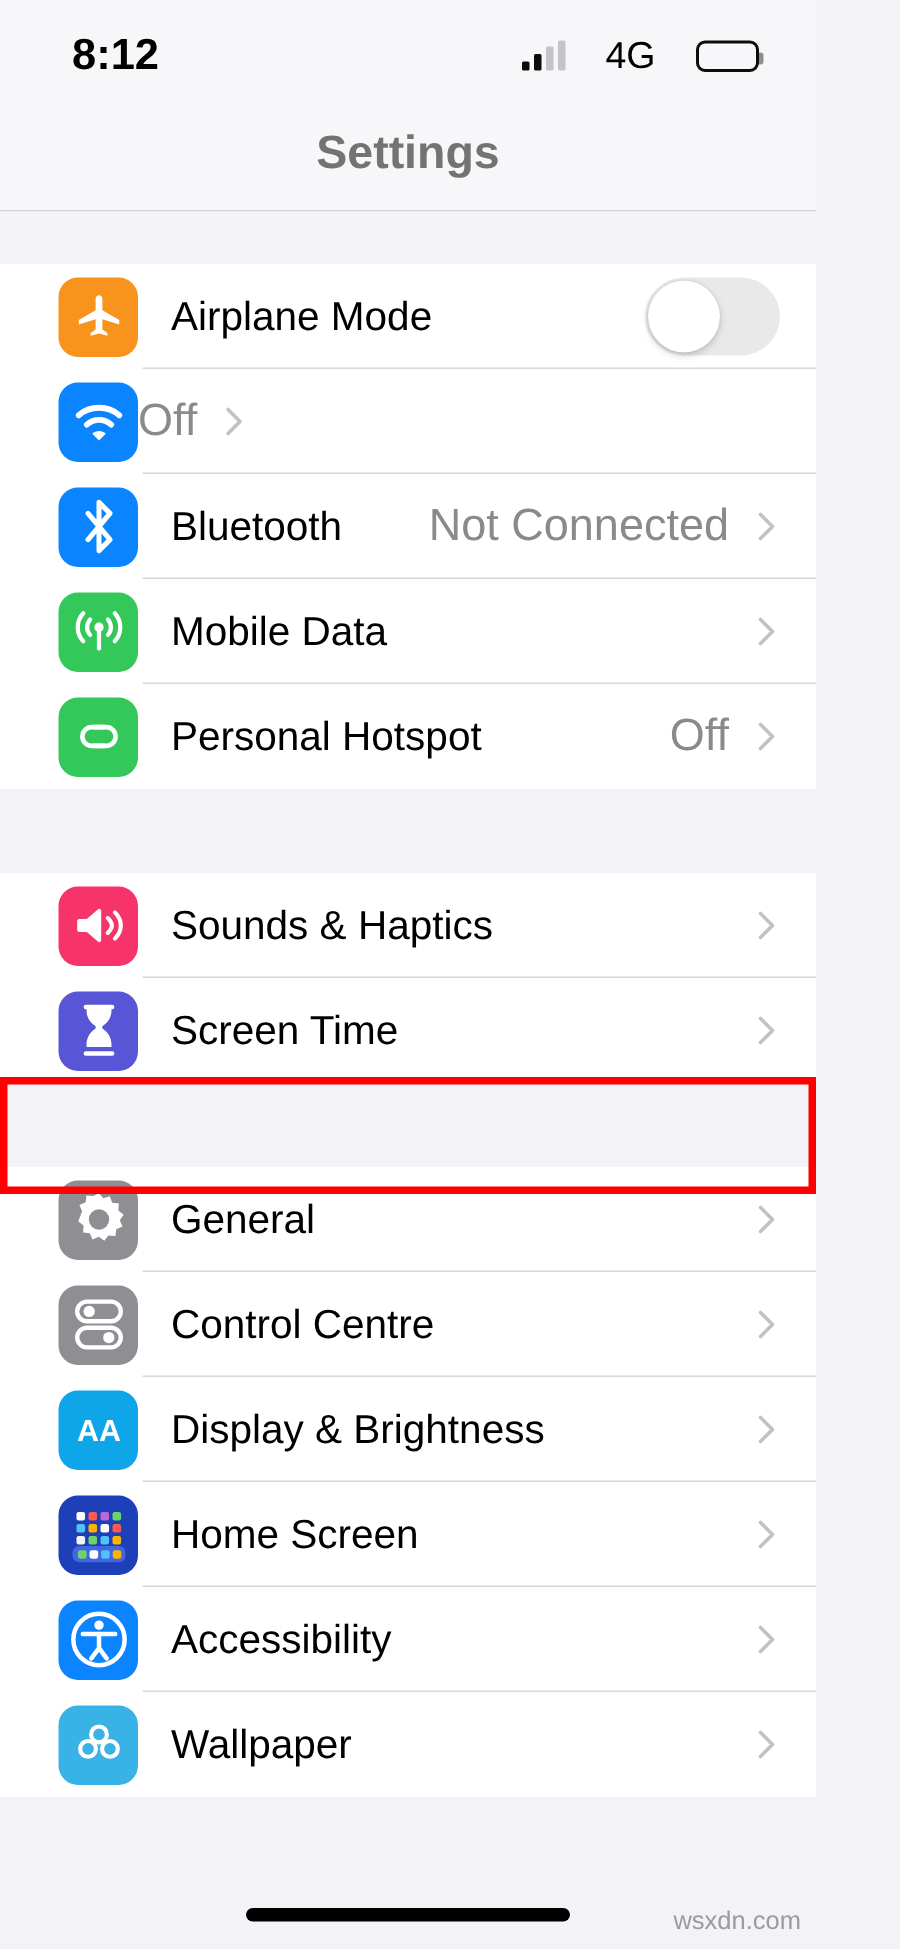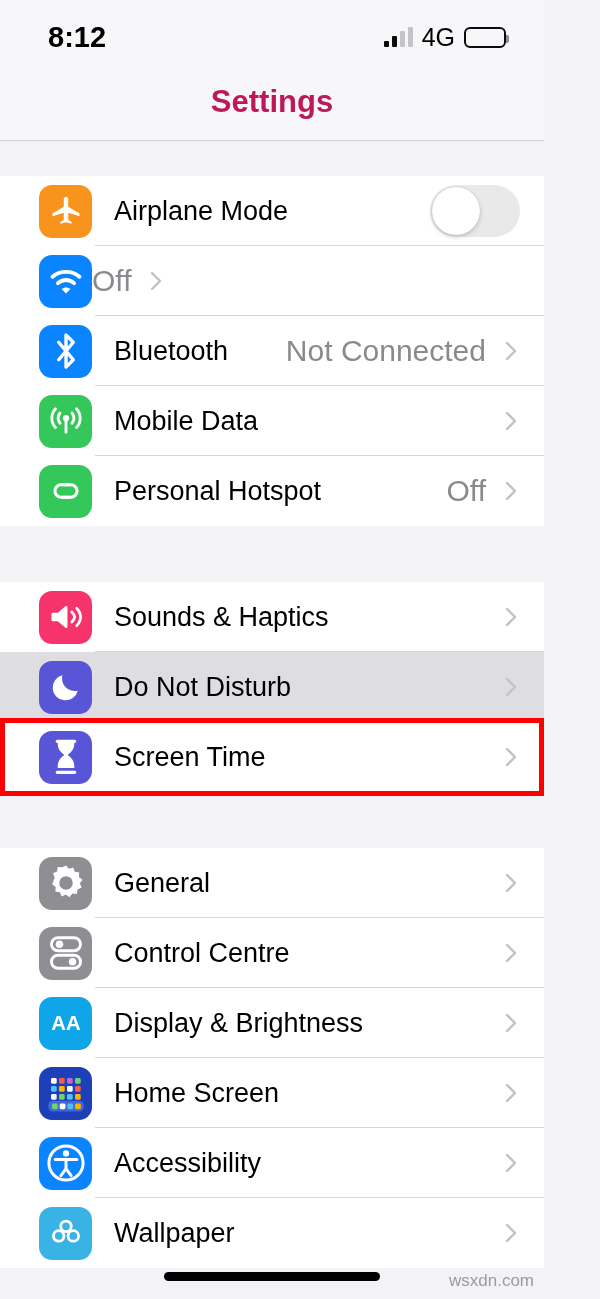--- a/index.html
+++ b/index.html
@@ -24,21 +24,21 @@
     background: #f7f7f9;
     display: flex; align-items: center;
     justify-content: space-between;
     padding: 0 38px 0 48px;
   }
   .sb-time {
     font-size: 29px; font-weight: bold; color: #000;
     letter-spacing: 0px;
     margin-top: 6px;
   }
-  .sb-right { display: flex; align-items: center; gap: 9px; margin-top: 6px; }
+  .sb-right { display: flex; align-items: center; gap: 27px; margin-top: 6px; }
   .bars { display: flex; align-items: flex-end; gap: 3px; height: 20px; }
   .bars i { display:block; width: 5px; border-radius: 1px; background: #0b0b0b; }
   .bars i.b1 { height: 6px; }
   .bars i.b2 { height: 11px; }
   .bars i.b3 { height: 16px; background:#c4c4c6; }
   .bars i.b4 { height: 20px; background:#c4c4c6; }
   .sb-net { font-size: 25px; font-weight: 500; color:#000; line-height:1; }
   .batt {
     position: relative; width: 42px; height: 21px;
     border: 2px solid #0c0c0c; border-radius: 6px;
@@ -51,21 +51,21 @@
   .batt .lvl { height: 100%; background:#0c0c0c; border-radius: 2.5px; }
 
   
   .navbar {
     height: 73px;
     background: #f7f7f9;
     display: flex; align-items: flex-start; justify-content: center;
     border-bottom: 1px solid #d3d3d7;
   }
   .navbar .title {
-    font-size: 31px; font-weight: bold; color:#be185d;
+    font-size: 31px; font-weight: bold; color:#737373;
     margin-top: 16px;
   }
 
   
   .gap { background:#f2f2f7; }
   .group { background:#fff; position: relative; }
   .row {
     position: relative;
     display: flex; align-items: center;
     height: 70px;
@@ -249,34 +249,20 @@
       <div class="group">
         <div class="row">
           <div class="icon" style="background: rgb(246, 51, 107);">
             <svg width="38" height="32" viewBox="0 0 26 22">
         <path fill="white" d="M4 8h3.4L12.6 3.6c.6-.5 1.4-.1 1.4.7v13.4c0 .8-.8 1.2-1.4.7L7.4 14H4c-.6 0-1-.4-1-1V9c0-.6.4-1 1-1z"></path>
         <path fill="none" stroke="white" stroke-width="1.9" stroke-linecap="round" d="M17 7.6c1.2 1.2 1.9 2.7 1.9 3.4s-.7 2.2-1.9 3.4"></path>
         <path fill="none" stroke="white" stroke-width="1.9" stroke-linecap="round" d="M20.3 5c1.8 1.8 2.7 4 2.7 6s-.9 4.2-2.7 6"></path>
             </svg>
           </div>
           <div class="label">Sounds &amp; Haptics</div>
-          <div class="chev">
-            <svg width="22" height="22" viewBox="0 0 14 22">
-              <path fill="none" stroke="#c2c2c6" stroke-width="2.4" stroke-linecap="round" stroke-linejoin="round" d="M3 3l8 8-8 8"></path>
-            </svg>
-          </div>
-          <div class="sep"></div>
-        </div>
-        <div class="row pressed">
-          <div class="icon" style="background: rgb(88, 86, 214);">
-            <svg width="34" height="34" viewBox="0 0 24 24">
-              <path fill="white" d="M20.3 14.6A9 9 0 0 1 9.4 3.7a9 9 0 1 0 10.9 10.9z"></path>
-            </svg>
-          </div>
-          <div class="label">Do Not Disturb</div>
           <div class="chev">
             <svg width="22" height="22" viewBox="0 0 14 22">
               <path fill="none" stroke="#c2c2c6" stroke-width="2.4" stroke-linecap="round" stroke-linejoin="round" d="M3 3l8 8-8 8"></path>
             </svg>
           </div>
           <div class="sep"></div>
         </div>
         <div class="row">
           <div class="icon" style="background: rgb(88, 86, 214);">
             <svg width="26" height="36" viewBox="0 0 18 26">

